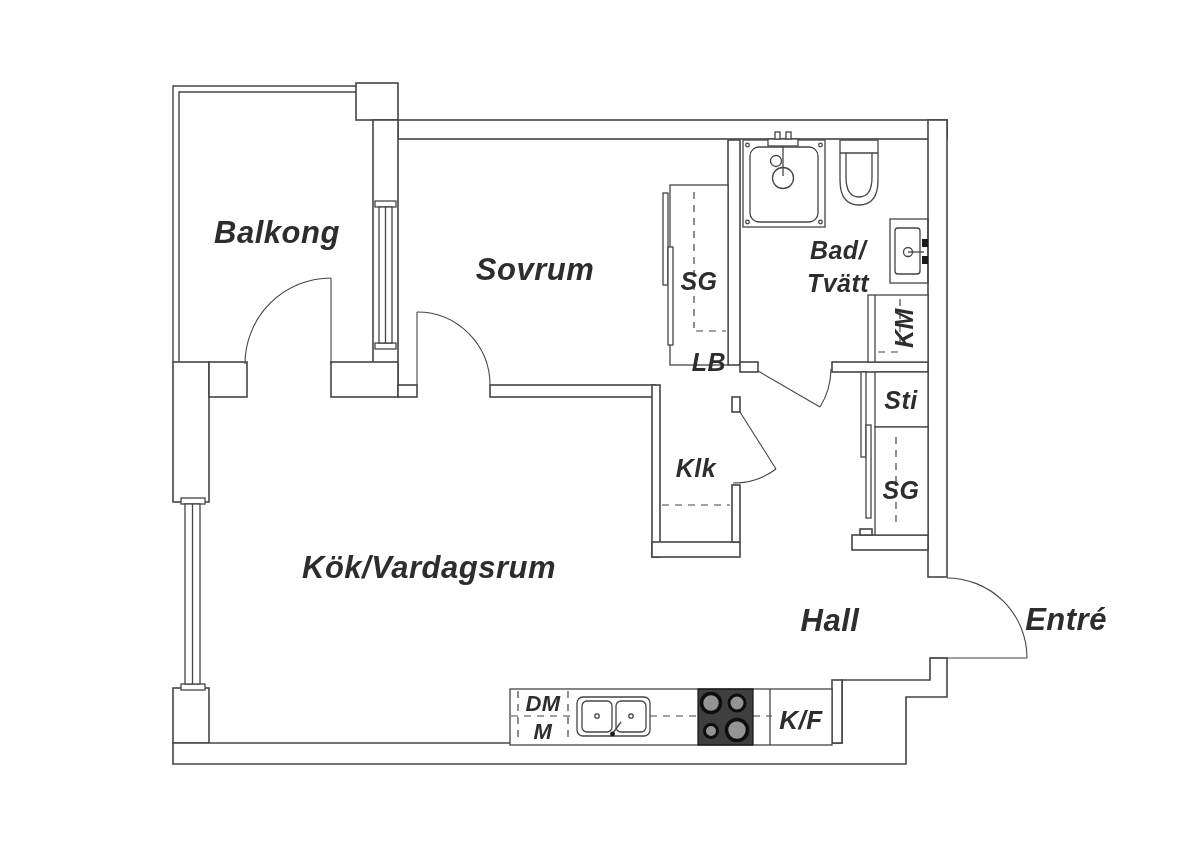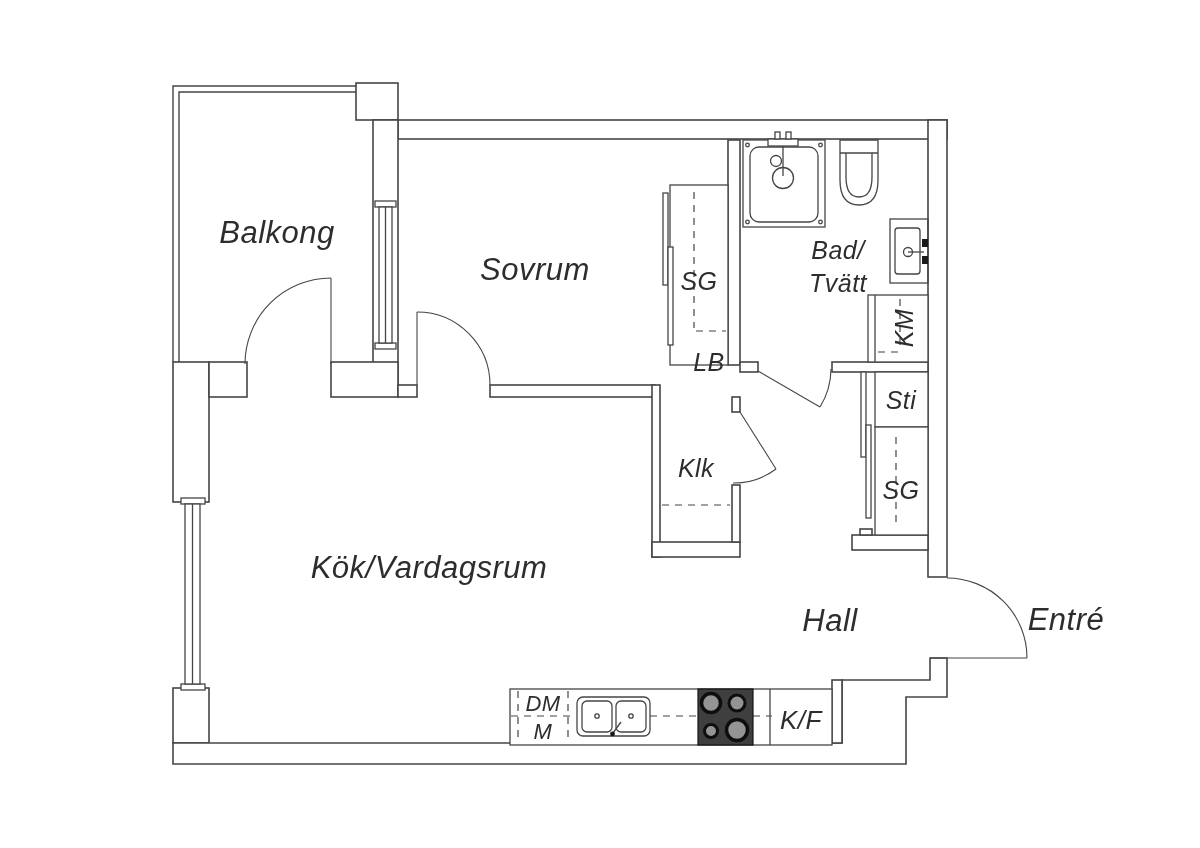--- a/index.html
+++ b/index.html
@@ -3,21 +3,21 @@
 <meta charset="utf-8">
 <style>
   :root{
     --background:#ffffff;
     --wall-line:#454545;
     --text:#2d2d2d;
     --stove-fill:#3f3f3f;
     --burner-fill:#949494;
   }
   html,body{margin:0;padding:0;background:var(--background);}
-  #plan-wrap{position:relative;width:1200px;height:848px;background:var(--background);overflow:hidden;}
+  #plan-wrap{position:relative;width:1200px;height:848px;background:var(--background);overflow:hidden;font-weight:bold;}
   svg{display:block;}
   .w      {fill:var(--background);stroke:var(--wall-line);stroke-width:1.6;}
   .t      {fill:none;stroke:var(--wall-line);stroke-width:1.4;}
   .f      {fill:var(--background);stroke:var(--wall-line);stroke-width:1.3;}
   .fn     {fill:none;stroke:var(--wall-line);stroke-width:1.3;}
   .d      {fill:none;stroke:var(--wall-line);stroke-width:1.2;stroke-dasharray:7 6;}
   .door   {fill:none;stroke:var(--wall-line);stroke-width:1.1;}
   .dark   {fill:#1a1a1a;stroke:none;}
   .stove  {fill:var(--stove-fill);stroke:#151515;stroke-width:1.2;}
   .burner {fill:var(--burner-fill);stroke:#0e0e0e;}

